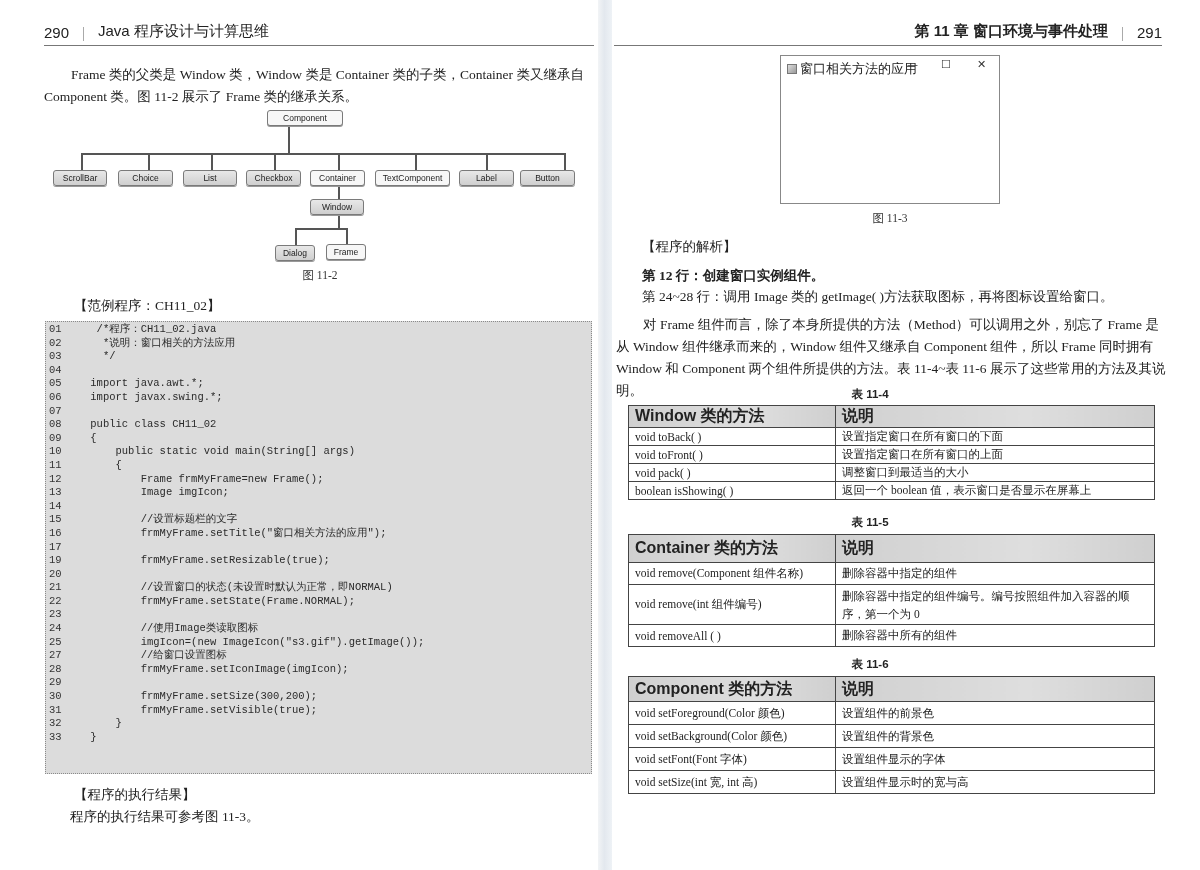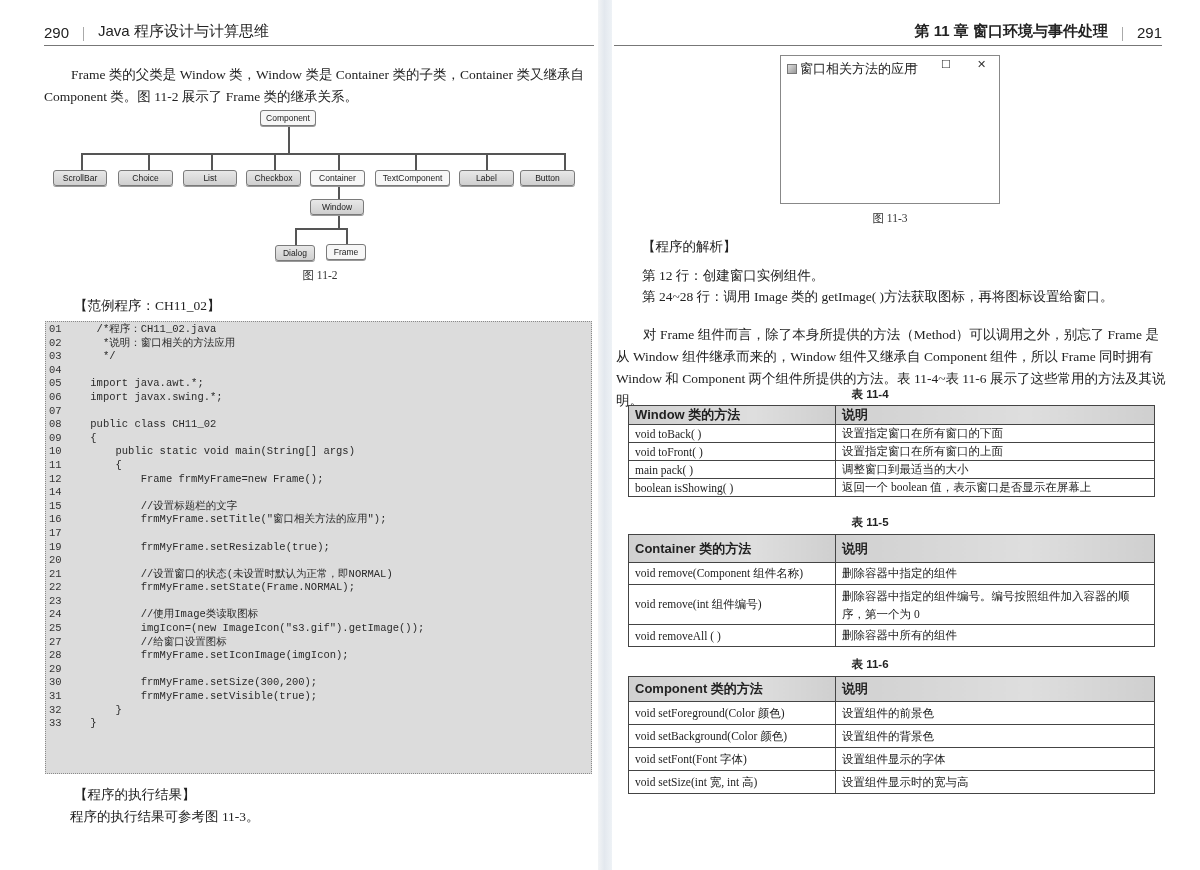--- a/index.html
+++ b/index.html
@@ -49,21 +49,21 @@
          border: 1px solid #888; background: #fff; }
   .win-title { position: absolute; left: 6px; top: 4px; display: flex; align-items: center;
                font-family: "Liberation Sans", "DejaVu Sans", sans-serif; font-size: 13px; color: #222; }
   .win-appicon { width: 10px; height: 10px; border: 1px solid #777; background: linear-gradient(135deg,#ddd,#999); margin-right: 3px; }
   .win-btn { position: absolute; top: 2px; font-family: "DejaVu Sans", sans-serif; font-size: 11px; color: #333; }
 
   
   .tbl-cap { position: absolute; font-family: "Liberation Sans", "DejaVu Sans", sans-serif; font-size: 11.5px; font-weight: bold; color: #222; text-align: center; }
   table.mt { position: absolute; border-collapse: collapse; font-size: 11.5px; color: #222; }
   table.mt th, table.mt td { border: 1px solid #444; padding: 0 6px; text-align: left; vertical-align: middle; }
-  table.mt th { background: linear-gradient(to right, #d0d0d0, #dedede 60%, #cfcfcf); font-family: "Liberation Sans", "DejaVu Sans", sans-serif; font-weight: bold; font-size: 13px; }
+  table.mt th { background: linear-gradient(to right, #d0d0d0, #dedede 60%, #cfcfcf); font-family: "Liberation Sans", "DejaVu Sans", sans-serif; font-weight: bold; font-size: 16px; }
   table.mt td.c1 { width: 207px; }
 </style>
 </head>
 <body>
 
 <div class="page page-left">
   <div class="header header-left">
     <span class="pno">290</span>
     <span class="sep"></span>
     <span>Java 程序设计与计算思维</span>
@@ -82,21 +82,21 @@
     <div class="line" style="left:298px; top:48px; width:1.5px; height:18px;"></div>
     <div class="line" style="left:375px; top:48px; width:1.5px; height:18px;"></div>
     <div class="line" style="left:446px; top:48px; width:1.5px; height:18px;"></div>
     <div class="line" style="left:524px; top:48px; width:1.5px; height:18px;"></div>
     <div class="line" style="left:298px; top:80px; width:1.5px; height:16px;"></div>
     <div class="line" style="left:298px; top:109px; width:1.5px; height:14px;"></div>
     <div class="line" style="left:255px; top:123px; width:52px; height:1.5px;"></div>
     <div class="line" style="left:255px; top:123px; width:1.5px; height:18px;"></div>
     <div class="line" style="left:306px; top:123px; width:1.5px; height:18px;"></div>
 
-    <div class="node light" style="left:220px; top:5px; width:56px;">Component</div>
+    <div class="node light" style="left:227px; top:5px; width:76px;">Component</div>
     <div class="node" style="left:13px; top:65px; width:54px;">ScrollBar</div>
     <div class="node" style="left:78px; top:65px; width:55px;">Choice</div>
     <div class="node" style="left:143px; top:65px; width:54px;">List</div>
     <div class="node" style="left:206px; top:65px; width:55px;">Checkbox</div>
     <div class="node light" style="left:270px; top:65px; width:55px;">Container</div>
     <div class="node light" style="left:335px; top:65px; width:75px;">TextComponent</div>
     <div class="node" style="left:419px; top:65px; width:55px;">Label</div>
     <div class="node" style="left:480px; top:65px; width:55px;">Button</div>
     <div class="node" style="left:270px; top:94px; width:54px;">Window</div>
     <div class="node" style="left:235px; top:140px; width:40px;">Dialog</div>
@@ -112,20 +112,21 @@
       <div class="code-line"><span class="ln">03</span><span class="src">   */</span></div>
       <div class="code-line"><span class="ln">04</span><span class="src"></span></div>
       <div class="code-line"><span class="ln">05</span><span class="src"> import java.awt.*;</span></div>
       <div class="code-line"><span class="ln">06</span><span class="src"> import javax.swing.*;</span></div>
       <div class="code-line"><span class="ln">07</span><span class="src"></span></div>
       <div class="code-line"><span class="ln">08</span><span class="src"> public class CH11_02</span></div>
       <div class="code-line"><span class="ln">09</span><span class="src"> {</span></div>
       <div class="code-line"><span class="ln">10</span><span class="src">     public static void main(String[] args)</span></div>
       <div class="code-line"><span class="ln">11</span><span class="src">     {</span></div>
       <div class="code-line"><span class="ln">12</span><span class="src">         Frame frmMyFrame=new Frame();</span></div>
+      <div class="code-line"><span class="ln">13</span><span class="src">         Image imgIcon;</span></div>
       <div class="code-line"><span class="ln">14</span><span class="src"></span></div>
       <div class="code-line"><span class="ln">15</span><span class="src">         //设置标题栏的文字</span></div>
       <div class="code-line"><span class="ln">16</span><span class="src">         frmMyFrame.setTitle("窗口相关方法的应用");</span></div>
       <div class="code-line"><span class="ln">17</span><span class="src"></span></div>
       <div class="code-line"><span class="ln">19</span><span class="src">         frmMyFrame.setResizable(true);</span></div>
       <div class="code-line"><span class="ln">20</span><span class="src"></span></div>
       <div class="code-line"><span class="ln">21</span><span class="src">         //设置窗口的状态(未设置时默认为正常，即NORMAL)</span></div>
       <div class="code-line"><span class="ln">22</span><span class="src">         frmMyFrame.setState(Frame.NORMAL);</span></div>
       <div class="code-line"><span class="ln">23</span><span class="src"></span></div>
       <div class="code-line"><span class="ln">24</span><span class="src">         //使用Image类读取图标</span></div>
@@ -159,41 +160,41 @@
     <span class="win-appicon"></span>
     <span>窗口相关方法的应用</span>
   </div>
   <span class="win-btn" style="left:126px;">—</span>
   <span class="win-btn" style="left:160px;">☐</span>
   <span class="win-btn" style="left:196px;">✕</span>
 </div>
 <div class="caption" style="left:850px; top:211px; width:80px;">图 11-3</div>
 
 <div class="section-title" style="left:642px; top:238px;">【程序的解析】</div>
-<div class="para" style="left:642px; top:265px; width:520px;">第 12 行：创建窗口实例组件。</div>
+<div class="para" style="left:642px; top:265px; width:520px;font-weight:bold;">第 12 行：创建窗口实例组件。</div>
 <div class="para" style="left:642px; top:286px; width:520px;">第 24~28 行：调用 Image 类的 getImage( )方法获取图标，再将图标设置给窗口。</div>
-<div class="para indent" style="left:616px; top:324px; width:550px;">对 Frame 组件而言，除了本身所提供的方法（Method）可以调用之外，别忘了 Frame 是从 Window 组件继承而来的，Window 组件又继承自 Component 组件，所以 Frame 同时拥有 Window 和 Component 两个组件所提供的方法。表 11-4~表 11-6 展示了这些常用的方法及其说明。</div>
+<div class="para indent" style="left:616px; top:314px; width:550px;">对 Frame 组件而言，除了本身所提供的方法（Method）可以调用之外，别忘了 Frame 是从 Window 组件继承而来的，Window 组件又继承自 Component 组件，所以 Frame 同时拥有 Window 和 Component 两个组件所提供的方法。表 11-4~表 11-6 展示了这些常用的方法及其说明。</div>
 
 <div class="tbl-cap" style="left:830px; top:387px; width:80px;">表 11-4</div>
 <table class="mt" style="left:628px; top:405px; width:527px;">
   <tbody>
       <tr style="height:18px;">
     <th>Window 类的方法</th>
     <th>说明</th>
   </tr>
   <tr style="height:18px;">
         <td class="c1">void toBack( )</td>
         <td>设置指定窗口在所有窗口的下面</td>
       </tr>
   <tr style="height:18px;">
         <td class="c1">void toFront( )</td>
         <td>设置指定窗口在所有窗口的上面</td>
       </tr>
   <tr style="height:18px;">
-        <td class="c1">main pack( )</td>
+        <td class="c1">void pack( )</td>
         <td>调整窗口到最适当的大小</td>
       </tr>
   <tr style="height:18px;">
         <td class="c1">boolean isShowing( )</td>
         <td>返回一个 boolean 值，表示窗口是否显示在屏幕上</td>
       </tr>
 </tbody>
   </table>
 
 <div class="tbl-cap" style="left:830px; top:515px; width:80px;">表 11-5</div>

